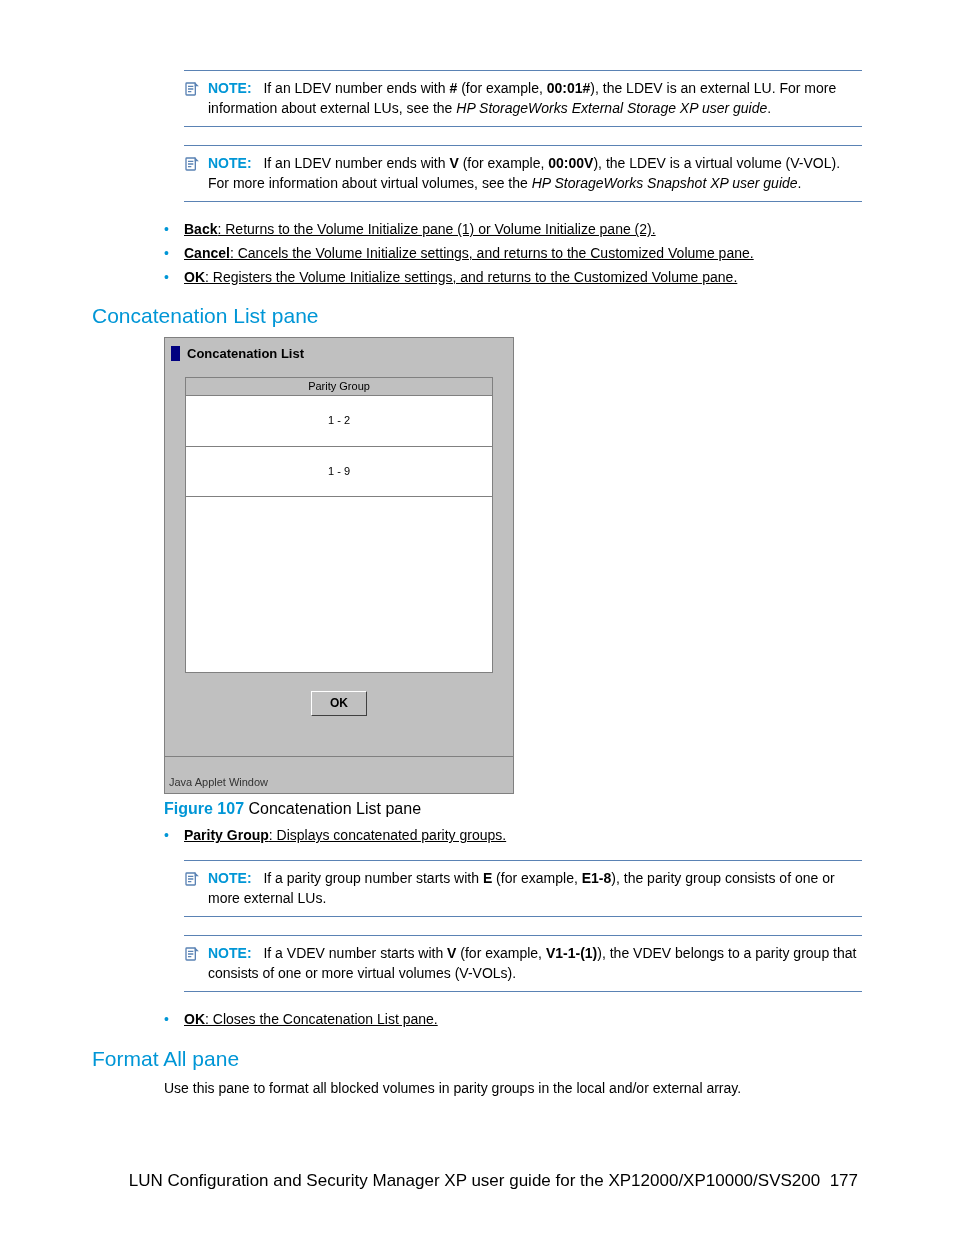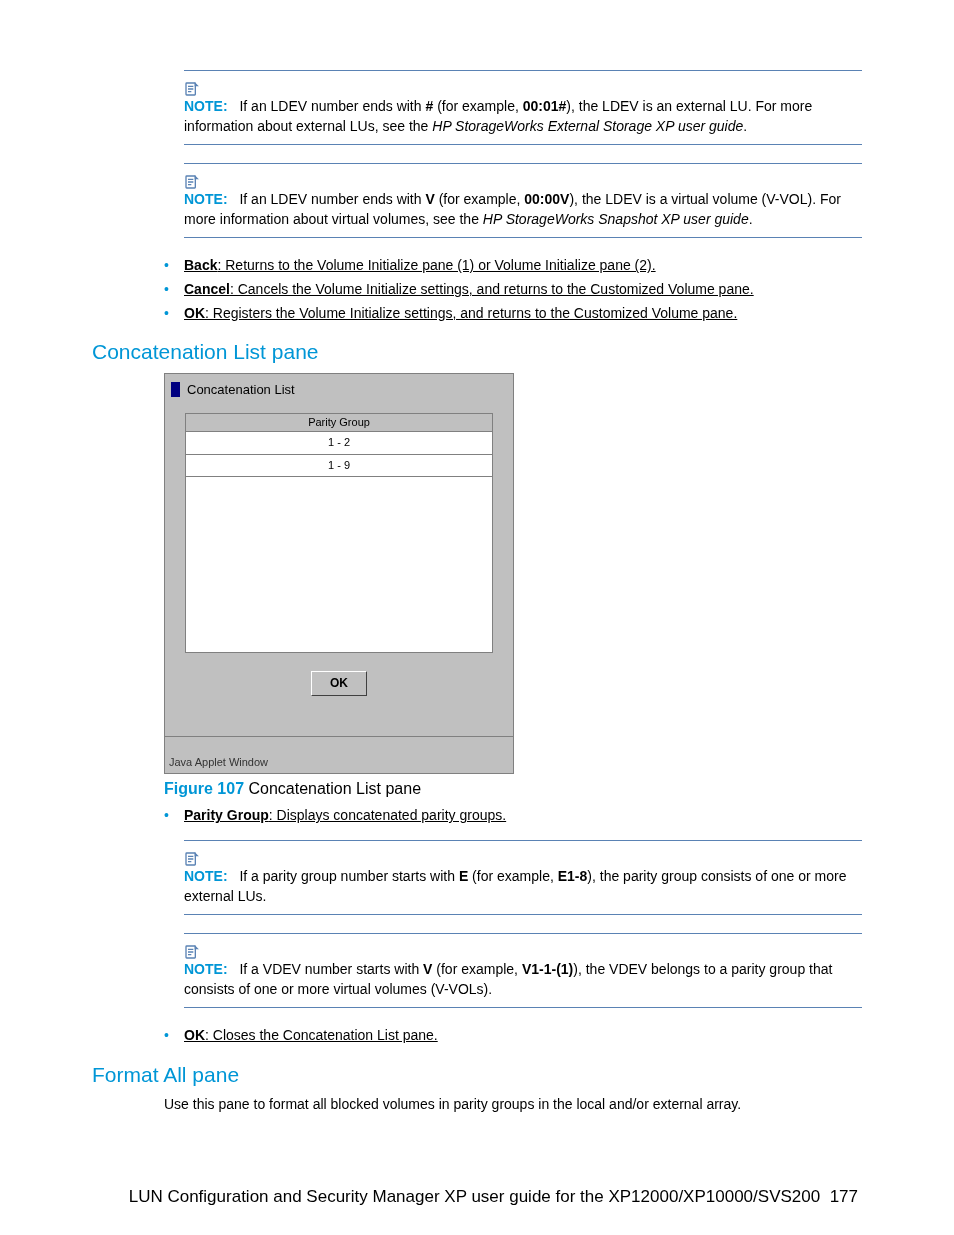--- a/index.html
+++ b/index.html
@@ -19,21 +19,20 @@
   .note-block {
     margin-left: 92px;
     border-top: 1px solid #5a82b4;
     border-bottom: 1px solid #5a82b4;
     padding: 8px 0;
     margin-bottom: 18px;
   }
   .note-block-inner {
     display: flex;
     align-items: flex-start;
-    flex-direction: column;
   }
   .note-icon {
     flex: 0 0 auto;
     width: 16px;
     height: 16px;
     color: #5a82b4;
     margin-right: 8px;
     margin-top: 2px;
   }
   .note-label {
@@ -91,21 +90,21 @@
     align-items: center;
     padding: 7px 6px 14px 6px;
   }
   .ss-title-block {
     width: 9px;
     height: 15px;
     background: #000080;
     margin-right: 7px;
   }
   .ss-title {
-    font-weight: normal;
+    font-weight: bold;
     color: #000;
     font-size: 13px;
   }
   .ss-table-wrap {
     padding: 0 20px;
   }
   .ss-table {
     width: 100%;
     border-collapse: collapse;
     background: #fff;
@@ -115,21 +114,21 @@
     background: #c0c0c0;
     border: 1px solid #808080;
     text-align: center;
     font-size: 11px;
     padding: 1px 0;
   }
   .ss-table tbody td {
     border: 1px solid #808080;
     text-align: center;
     font-size: 11px;
-    padding: 3px 0;
+    padding: 17px 0;
     color: #000;
   }
   .ss-table-empty {
     height: 175px;
     background: #fff;
     border-left: 1px solid #808080;
     border-right: 1px solid #808080;
     border-bottom: 1px solid #808080;
   }
   .ss-ok-row {

